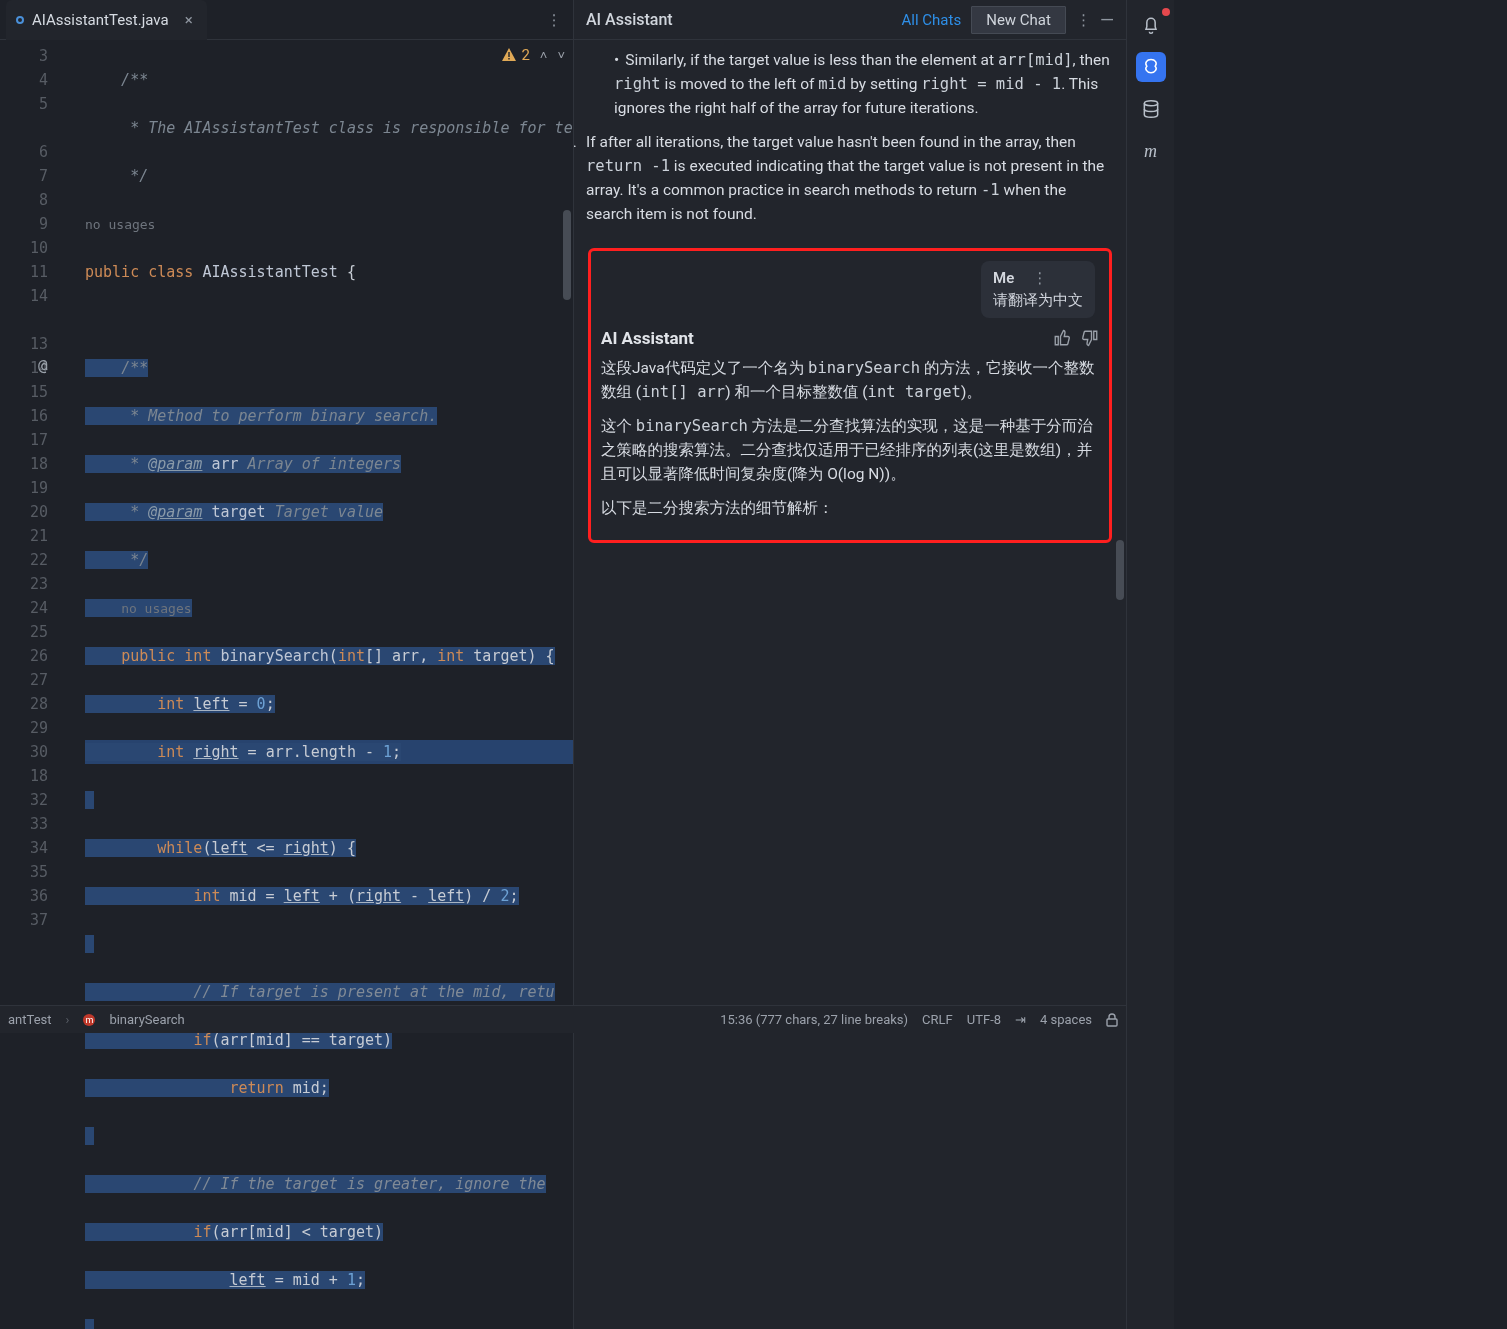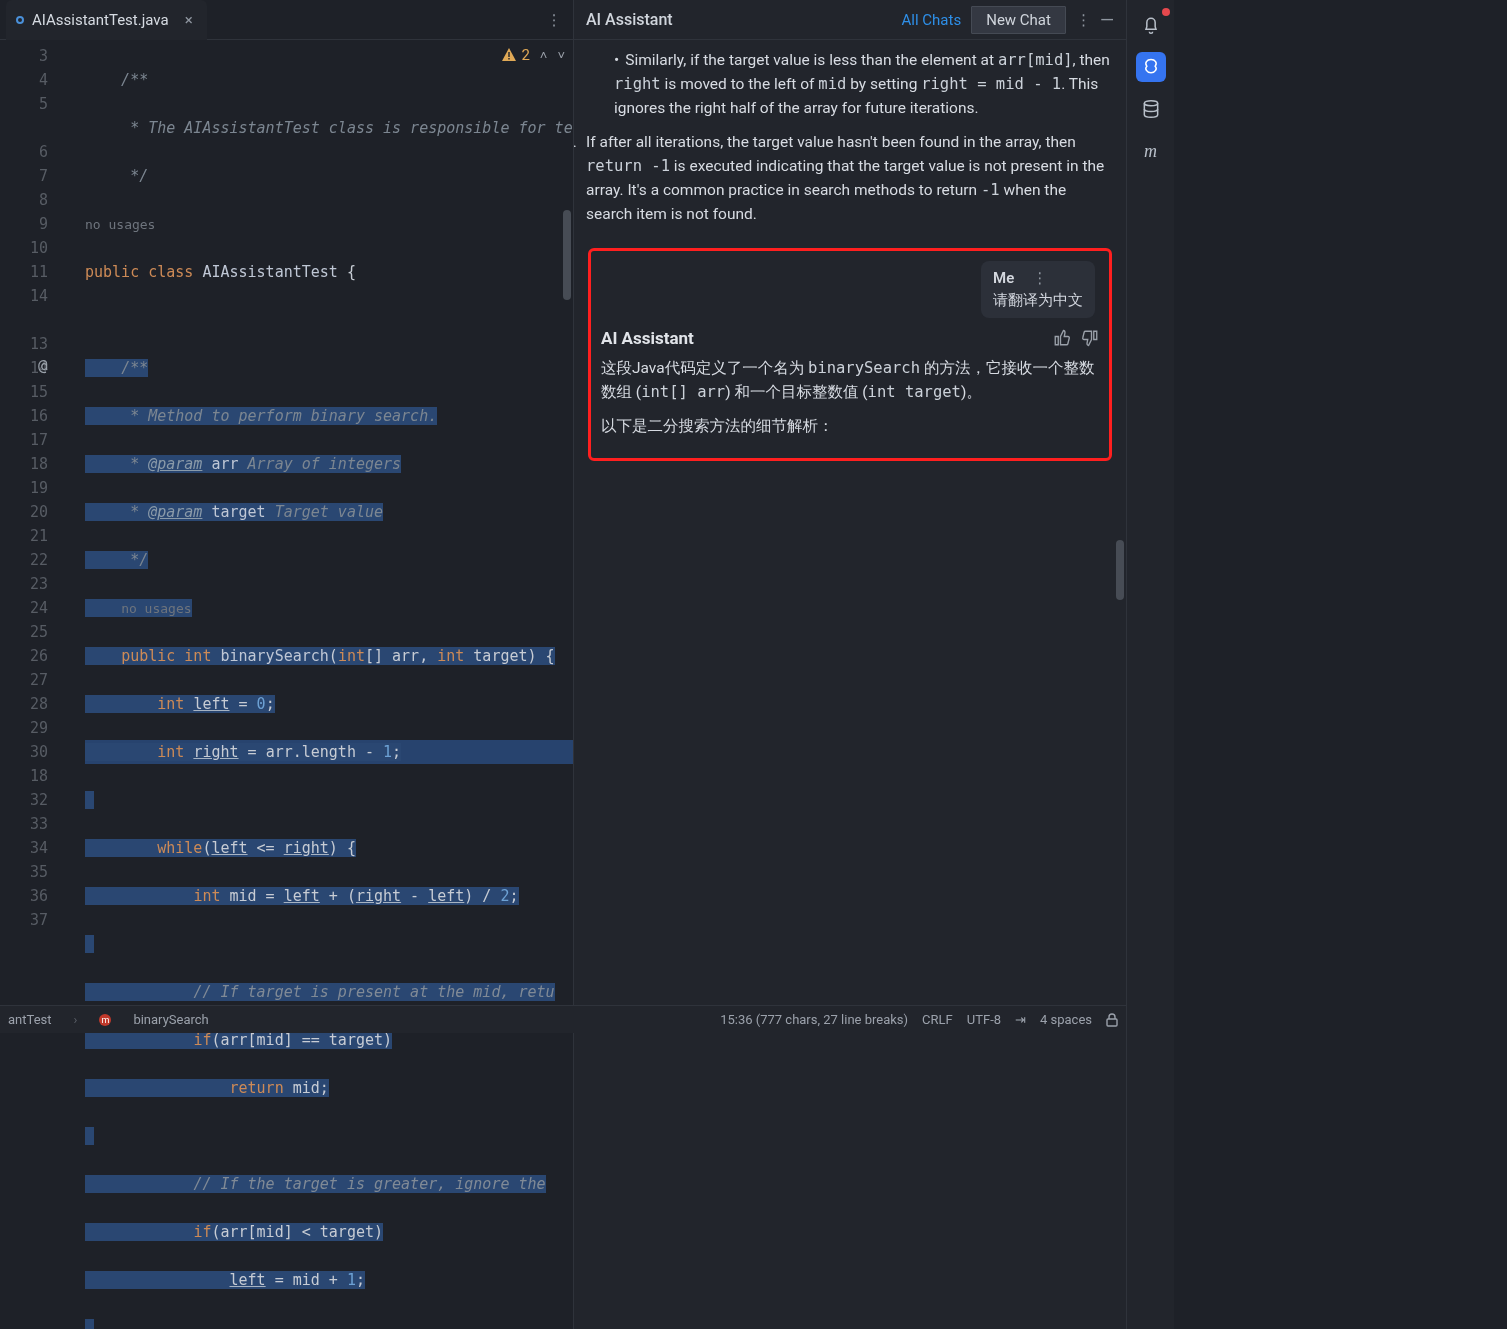--- a/index.html
+++ b/index.html
@@ -94,21 +94,21 @@
   .resp-title{font-weight:700;font-size:17px;color:#e1e4e9;}
   .resp-icons{margin-left:auto;display:flex;gap:10px;color:var(--icon-dim);}
   
   .rail{background:#22252c;border-left:1px solid var(--border);display:flex;flex-direction:column;align-items:center;gap:12px;padding-top:10px;}
   .rail .bell{position:relative;color:var(--icon);}
   .rail .bell .dot{position:absolute;top:-2px;right:-4px;width:8px;height:8px;background:var(--red);border-radius:50%;}
   .rail .railbtn{width:30px;height:30px;display:flex;align-items:center;justify-content:center;border-radius:6px;color:var(--icon);}
   .rail .railbtn.active{background:#3574F0;color:#fff;}
   
   .status{position:absolute;bottom:0;left:0;right:48px;height:28px;background:#22252c;border-top:1px solid var(--border);display:flex;align-items:center;padding:0 8px;font-size:13px;color:#9ba1ab;gap:14px;}
-  .status .crumb{display:flex;align-items:center;gap:22px;}
+  .status .crumb{display:flex;align-items:center;gap:14px;}
   .status .mdot{width:12px;height:12px;border-radius:50%;background:#c0392b;display:inline-flex;align-items:center;justify-content:center;font-size:9px;color:#fff;}
   .status .spacer{flex:1;}
   .status .lock{color:#9ba1ab;}
   
   .scroll-thumb{position:absolute;right:2px;top:170px;width:8px;height:90px;background:#474c55;border-radius:4px;}
   .scroll-thumb2{position:absolute;right:2px;top:540px;width:8px;height:60px;background:#474c55;border-radius:4px;}
   svg{display:block;}
 </style>
 </head>
 <body>
@@ -263,20 +263,21 @@
             <span>
               <svg width="18" height="18" viewBox="0 0 24 24" fill="none" stroke="#9aa0a9" stroke-width="1.8">
                   <path d="M17 14V3h4v11h-4zm-3-11v11l-4 8c-1 0-2-1-2-3l1-5H4c-1 0-2-1-1.7-2l2-8C4.5 3.2 5.3 3 6 3h8z"></path>
                 </svg>
             </span>
           </span>
         </div>
 
         <div class="chat-text">
           <p style="margin:0 0 10px 0;"><span>这段Java代码定义了一个名为 </span><code class="codei">binarySearch</code><span> 的方法，它接收一个整数数组 (</span><code class="codei">int[] arr</code><span>) 和一个目标整数值 (</span><code class="codei">int target</code><span>)。</span></p>
+          <p style="margin:0 0 10px 0;"><span>这个 </span><code class="codei">binarySearch</code><span> 方法是二分查找算法的实现，这是一种基于分而治之策略的搜索算法。二分查找仅适用于已经排序的列表(这里是数组)，并且可以显著降低时间复杂度(降为 O(log N))。</span></p>
           <p style="margin:0 0 10px 0;">以下是二分搜索方法的细节解析：</p>
         </div>
       </div>
     </div>
 
     <div class="scroll-thumb2"></div>
   </div>
 
   <div class="rail">
     <div class="railbtn bell">

